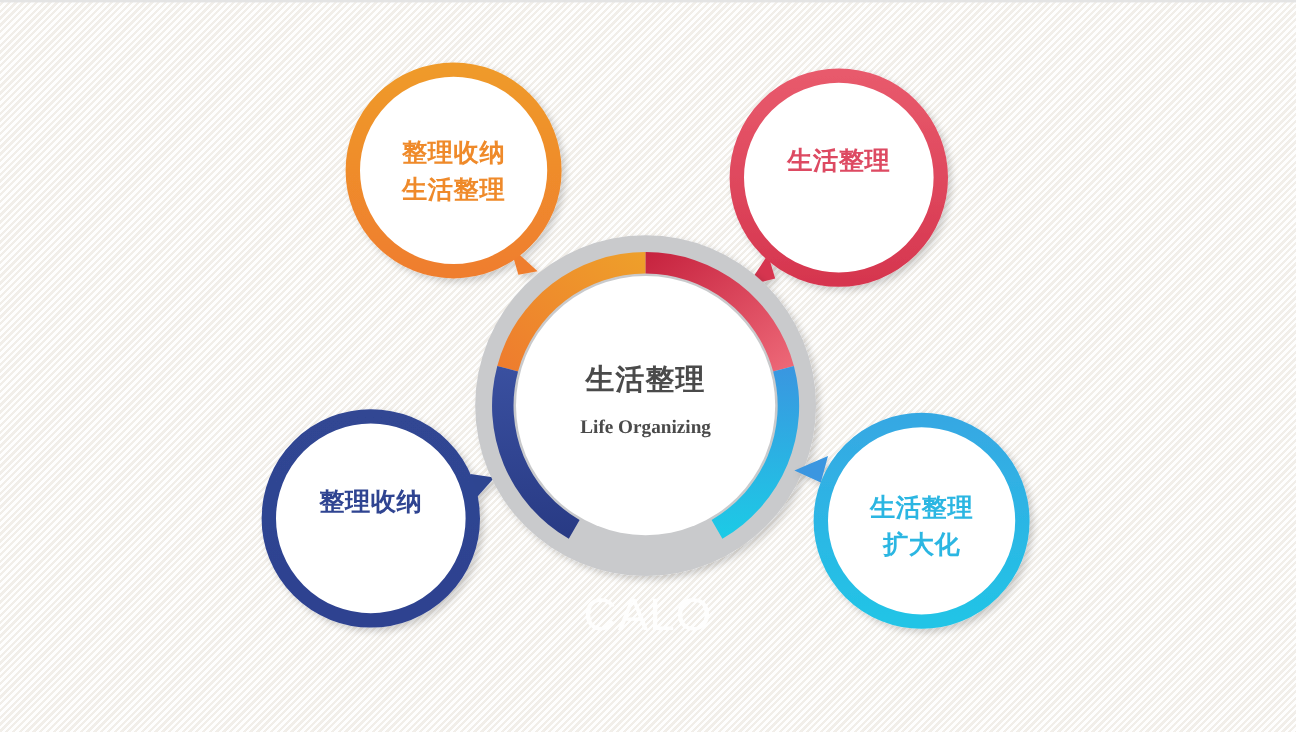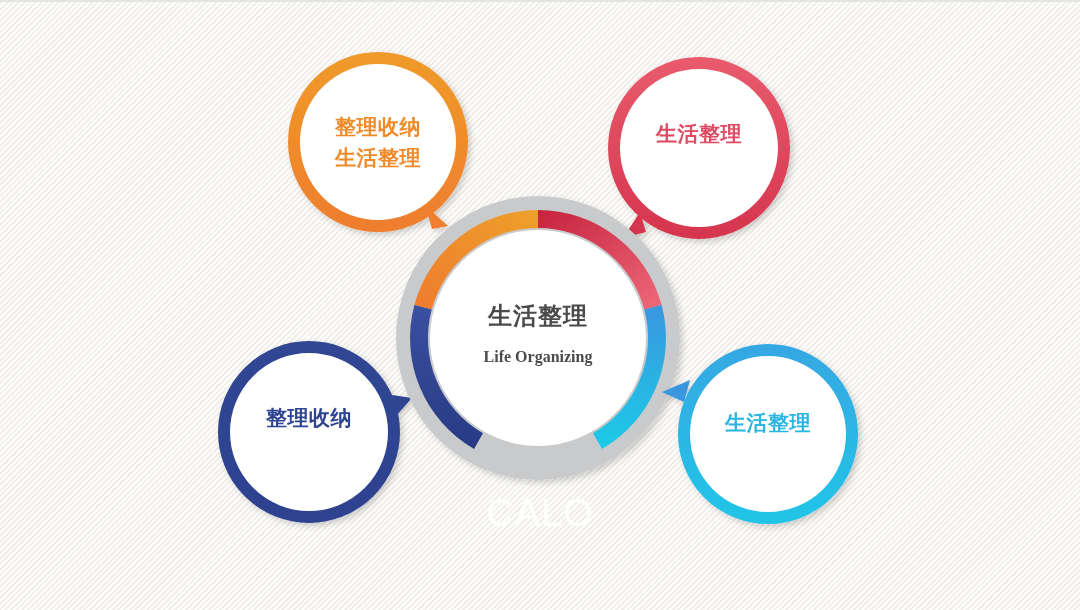--- a/index.html
+++ b/index.html
@@ -114,18 +114,19 @@
 <div class="bubble-text" style="left:624px; top:119px; color:#dd4a62;">
   <div>生活整理</div>
 </div>
 
 <div class="bubble-text" style="left:234px; top:403px; color:#2f4491;">
   <div>整理收纳</div>
 </div>
 
 <div class="bubble-text" style="left:693px; top:408px; color:#2bb6e2;">
   <div>生活整理</div>
+  <div>扩大化</div>
 </div>
 
 <div class="center-title">生活整理</div>
 <div class="center-sub">Life Organizing</div>
 
 <div class="watermark">CALO</div>
 
 </body></html>

